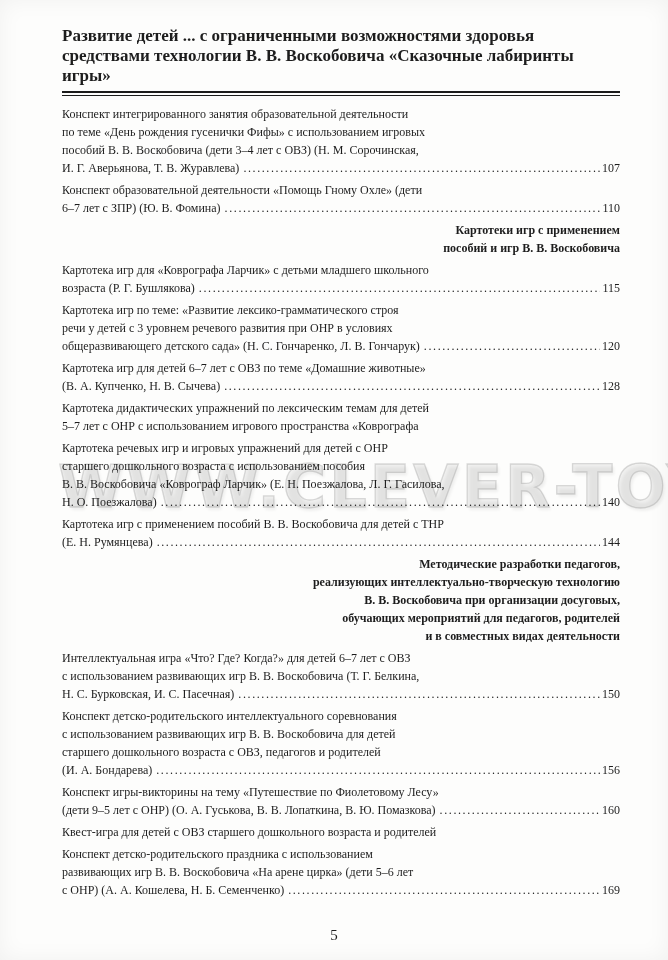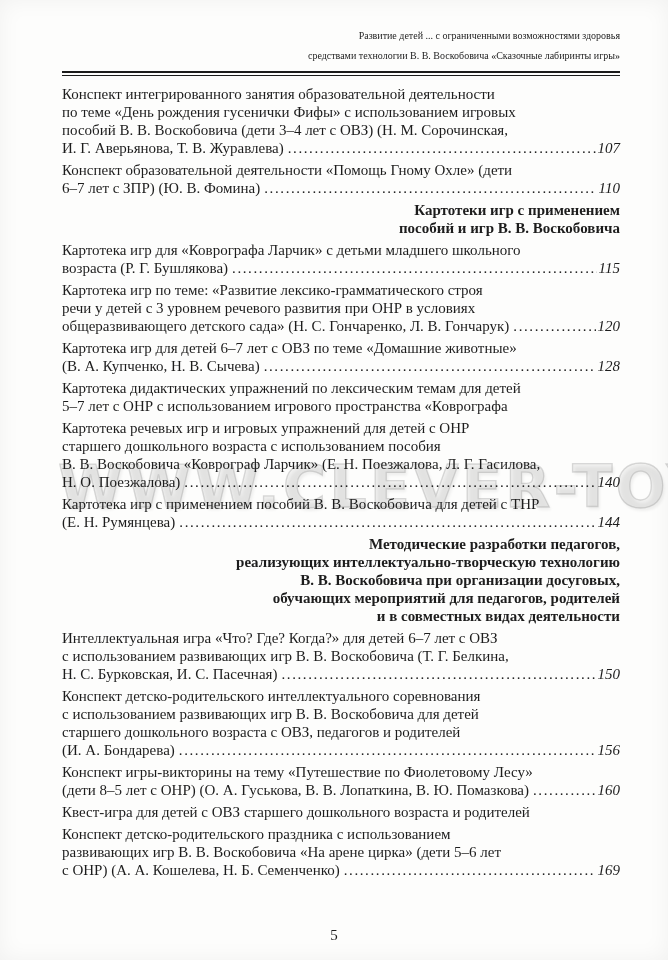--- a/index.html
+++ b/index.html
@@ -2,31 +2,31 @@
 <html><head>
 <meta charset="utf-8">
 <style>
   html,body{margin:0;padding:0;background:#e8e8e6;}
   #screen{
     position:relative;width:668px;height:960px;background:#fdfdfc;
     overflow:hidden;font-family:"Liberation Serif","DejaVu Serif",serif;
     color:#1d1d1d;box-shadow:inset 0 0 22px rgba(0,0,0,.05);
   }
   .page{position:absolute;inset:0;z-index:1;padding:26px 48px 0 62px;}
-  .running-head{text-align:right;font-weight:normal;font-size:10px;line-height:20px;}
+  .running-head{text-align:left;font-weight:bold;font-size:17px;line-height:20px;}
   .rule{margin:5px 0 9px;height:2px;border-top:2.6px solid #1b1b1b;border-bottom:1.2px solid #1b1b1b;}
-  #toc{font-size:15px;line-height:18px;}
+  #toc{font-size:12px;line-height:18px;}
   .sec-head{text-align:right;font-weight:bold;margin:4px 0 4px;}
   .entry{margin:0 0 4px;}
   .line{white-space:nowrap;}
   .lastline{display:flex;align-items:flex-end;}
   .t{white-space:nowrap;flex:none;}
   .dots{flex:1 1 auto;overflow:hidden;white-space:nowrap;margin:0 2px 0 4px;}
   .dots::after{content:"......................................................................................................................................................";letter-spacing:1.6px;}
-  .pg{flex:none;font-style:italic;}
+  .pg{flex:none;}
   .watermark{
     position:absolute;left:58px;top:452px;z-index:0;white-space:nowrap;
     font-family:"DejaVu Sans","Liberation Sans",sans-serif;font-weight:bold;
     font-size:59px;letter-spacing:3px;color:rgba(125,125,125,0.10);
     -webkit-text-stroke:1.3px rgba(130,130,130,0.28);
     text-shadow:2px 3px 3px rgba(0,0,0,0.06);
   }
   .footer{position:absolute;left:0;bottom:16px;width:668px;text-align:center;font-size:15px;z-index:1;}
 </style>
 </head>
@@ -132,21 +132,21 @@
           <div class="line">старшего дошкольного возраста с ОВЗ, педагогов и родителей</div>
           <div class="lastline">
             <span class="t">(И. А. Бондарева)</span>
             <span class="dots"></span>
             <span class="pg">156</span>
           </div>
         </div>
         <div class="entry">
           <div class="line">Конспект игры-викторины на тему «Путешествие по Фиолетовому Лесу»</div>
           <div class="lastline">
-            <span class="t">(дети 8–5 лет с ОНР) (О. А. Гуськова, В. В. Лопаткина, В. Ю. Помазкова)</span>
+            <span class="t">(дети 9–5 лет с ОНР) (О. А. Гуськова, В. В. Лопаткина, В. Ю. Помазкова)</span>
             <span class="dots"></span>
             <span class="pg">160</span>
           </div>
         </div>
         <div class="entry">
           <div class="line">Квест-игра для детей с ОВЗ старшего дошкольного возраста и родителей</div>
         </div>
         <div class="entry">
           <div class="line">Конспект детско-родительского праздника с использованием</div>
           <div class="line">развивающих игр В. В. Воскобовича «На арене цирка» (дети 5–6 лет</div>

